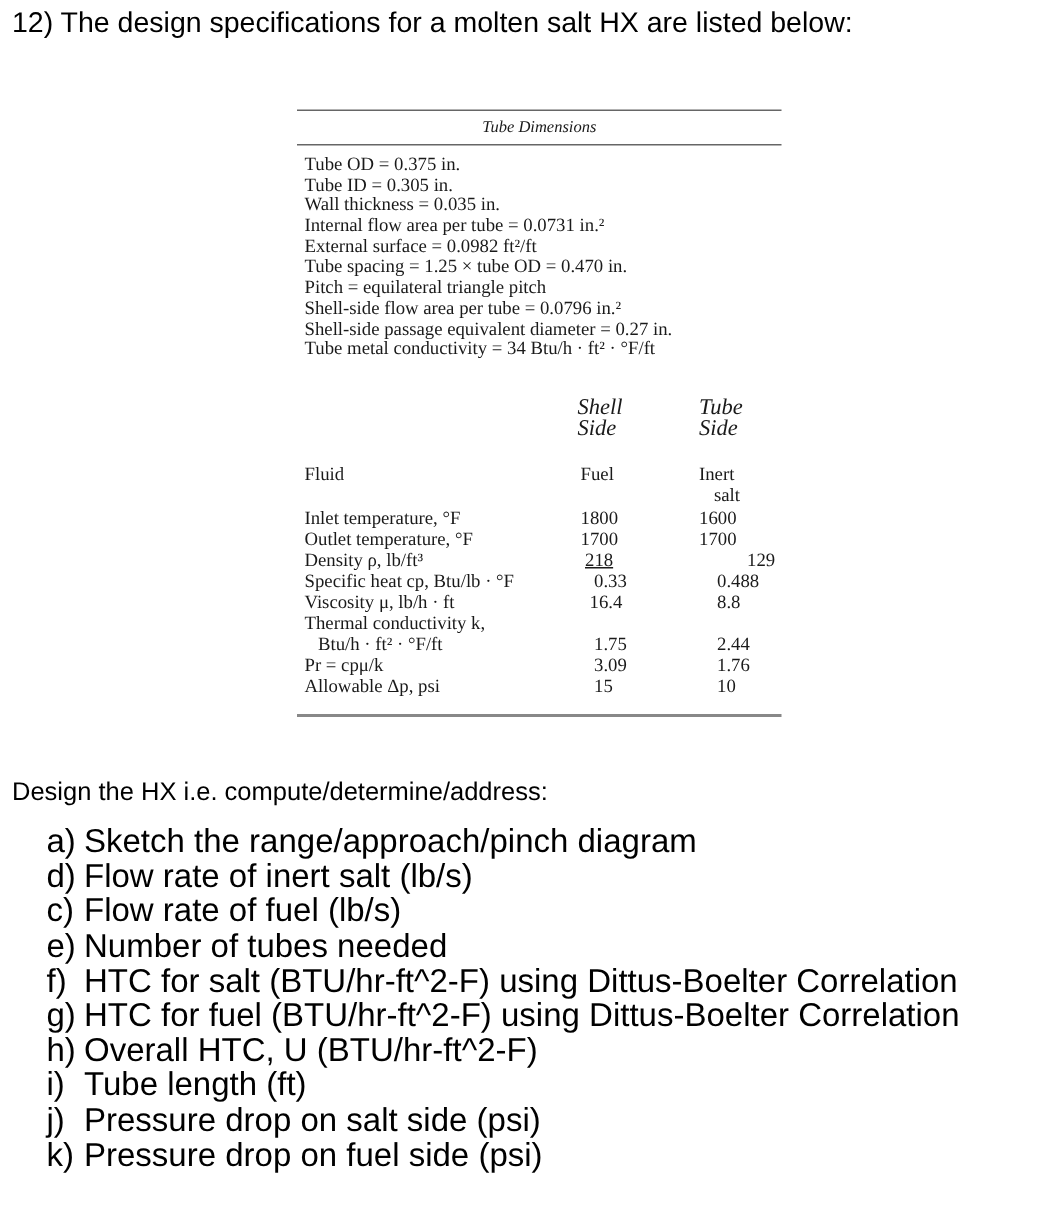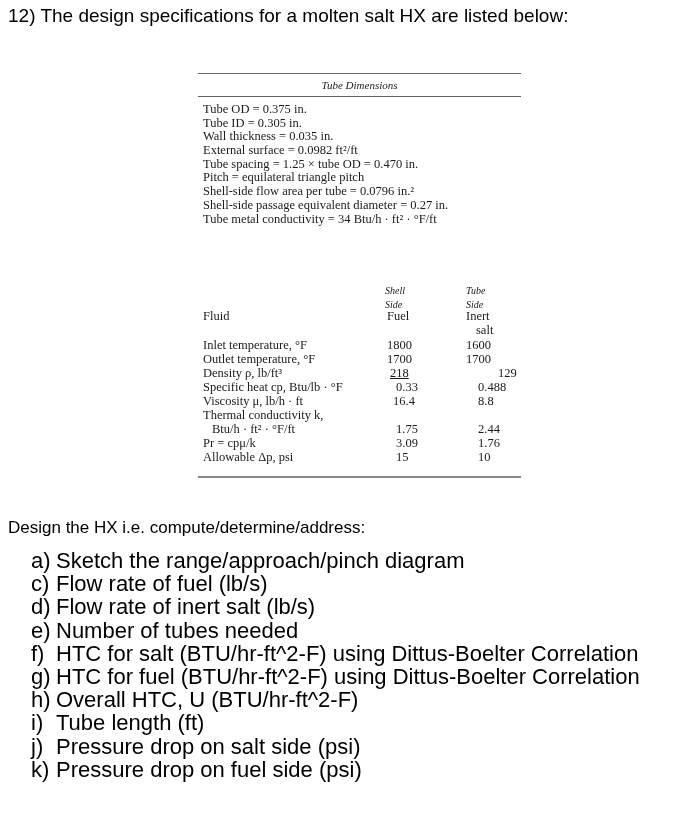--- a/index.html
+++ b/index.html
@@ -20,21 +20,21 @@
     .rule.top { top: 1px; height: 1px; }
     .rule.mid { top: 24px; height: 1px; }
     .rule.bot { top: 404px; height: 2px; background: #888; }
     .fig-heading {
       position: absolute; left: 0; width: 323px; top: 7px; text-align: center;
       font-style: italic; font-size: 11px;
     }
     .dims { position: absolute; left: 5px; top: 31px; }
     .dim-line { height: 13.7px; line-height: 13.7px; white-space: nowrap; }
     .col-head {
-      position: absolute; font-style: italic; line-height: 14px; font-size: 10px; margin-top: 19px;
+      position: absolute; font-style: italic; line-height: 14px; font-size: 15px;
     }
     .prow { position: absolute; left: 0; white-space: nowrap; }
     .pcell { position: absolute; white-space: nowrap; }
     .design-heading {
       position: absolute; left: 8px; top: 518px;
       font-family: "Liberation Sans", sans-serif; font-size: 17px; white-space: nowrap;
     }
     .tasks {
       position: absolute; left: 31px; top: 549px; margin: 0; padding: 0;
       list-style: none; font-family: "Liberation Sans", sans-serif; font-size: 22px;
@@ -49,20 +49,21 @@
 
 <div class="spec-figure">
   <div class="rule top"></div>
   <div class="fig-heading">Tube Dimensions</div>
   <div class="rule mid"></div>
 
   <div class="dims">
     <div class="dim-line">Tube OD = 0.375 in.</div>
     <div class="dim-line">Tube ID = 0.305 in.</div>
     <div class="dim-line">Wall thickness = 0.035 in.</div>
+    <div class="dim-line">Internal flow area per tube = 0.0731 in.²</div>
     <div class="dim-line">External surface = 0.0982 ft²/ft</div>
     <div class="dim-line">Tube spacing = 1.25 × tube OD = 0.470 in.</div>
     <div class="dim-line">Pitch = equilateral triangle pitch</div>
     <div class="dim-line">Shell-side flow area per tube = 0.0796 in.²</div>
     <div class="dim-line">Shell-side passage equivalent diameter = 0.27 in.</div>
     <div class="dim-line">Tube metal conductivity = 34 Btu/h · ft² · °F/ft</div>
   </div>
 
   <div class="col-head" style="left:187px; top:193px;">
     <div>Shell</div>
@@ -113,22 +114,22 @@
     <div class="pcell" style="left:280px; top:378px;">10</div>
   </div>
 
   <div class="rule bot"></div>
 </div>
 
 <div class="design-heading">Design the HX i.e. compute/determine/address:</div>
 
 <ul class="tasks">
   <li class="task"><span class="task-letter">a)</span><span>Sketch the range/approach/pinch diagram</span></li>
+  <li class="task"><span class="task-letter">d)</span><span>Flow rate of inert salt (lb/s)</span></li>
   <li class="task"><span class="task-letter">c)</span><span>Flow rate of fuel (lb/s)</span></li>
-  <li class="task"><span class="task-letter">d)</span><span>Flow rate of inert salt (lb/s)</span></li>
   <li class="task"><span class="task-letter">e)</span><span>Number of tubes needed</span></li>
   <li class="task"><span class="task-letter">f)</span><span>HTC for salt (BTU/hr-ft^2-F) using Dittus-Boelter Correlation</span></li>
   <li class="task"><span class="task-letter">g)</span><span>HTC for fuel (BTU/hr-ft^2-F) using Dittus-Boelter Correlation</span></li>
   <li class="task"><span class="task-letter">h)</span><span>Overall HTC, U (BTU/hr-ft^2-F)</span></li>
   <li class="task"><span class="task-letter">i)</span><span>Tube length (ft)</span></li>
   <li class="task"><span class="task-letter">j)</span><span>Pressure drop on salt side (psi)</span></li>
   <li class="task"><span class="task-letter">k)</span><span>Pressure drop on fuel side (psi)</span></li>
 </ul>
 
 </body></html>

